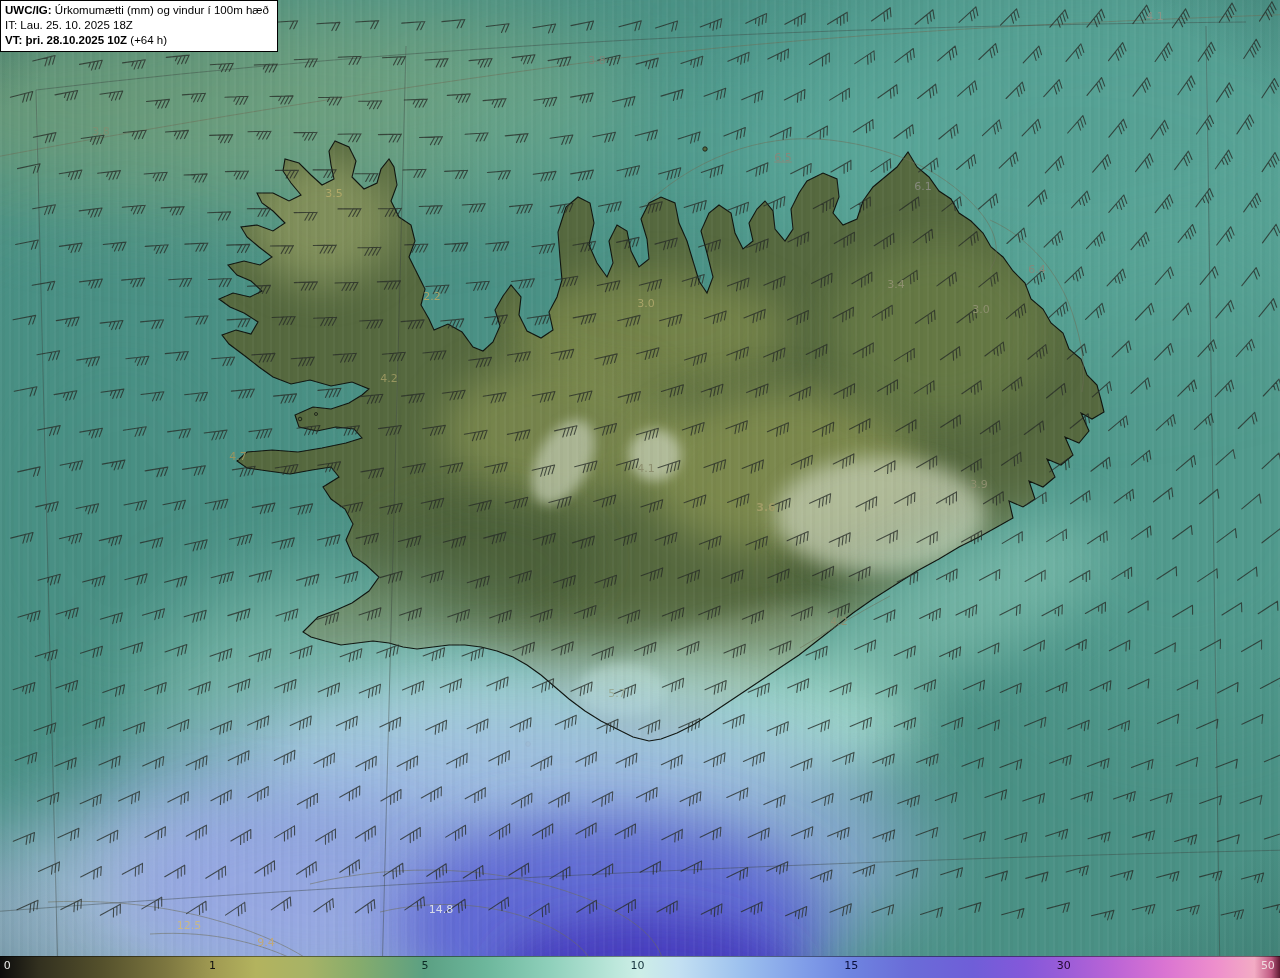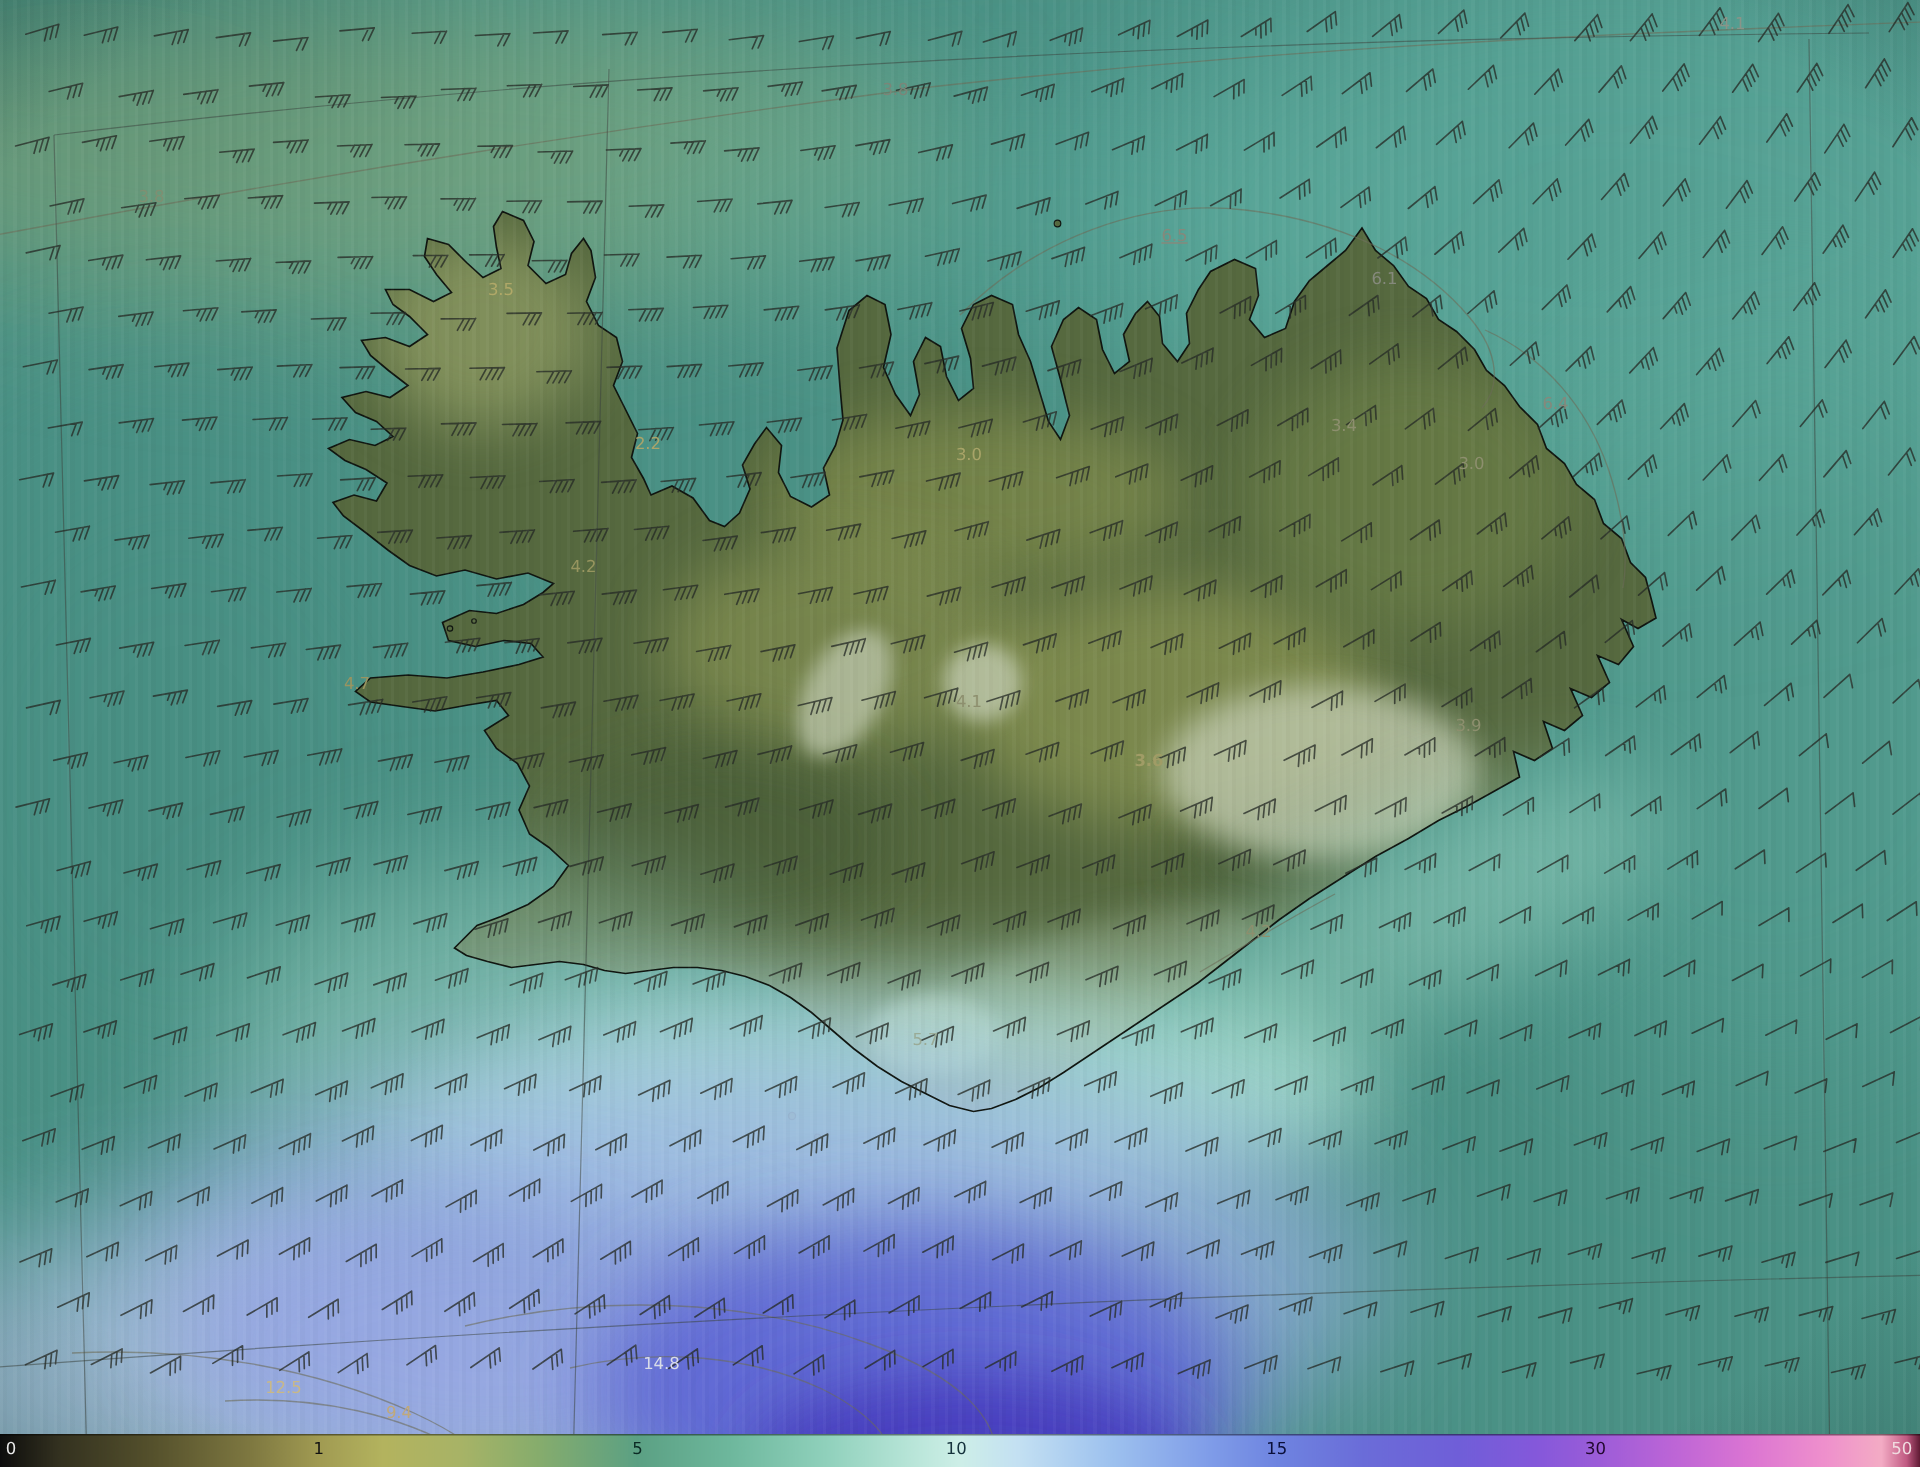--- a/index.html
+++ b/index.html
@@ -156,20 +156,25 @@
       <div class="c-label" style="left: 646px; top: 468px; color: rgb(141, 143, 110);">4.1</div>
       <div class="c-label" style="left: 979px; top: 484px; color: rgb(141, 143, 110);">3.9</div>
       <div class="c-label" style="left: 766px; top: 507px; color: rgb(160, 156, 102); font-weight: bold;">3.6</div>
       <div class="c-label" style="left: 839px; top: 621px; color: rgb(141, 143, 110);">4.2</div>
       <div class="c-label" style="left: 617px; top: 693px; color: rgb(154, 171, 151);">5.7</div>
       <div class="c-label" style="left: 441px; top: 909px; color: rgb(216, 220, 232);">14.8</div>
       <div class="c-label" style="left: 189px; top: 925px; color: rgb(200, 184, 136);">12.5</div>
       <div class="c-label" style="left: 266px; top: 942px; color: rgb(192, 168, 122);">9.4</div>
     </div>
 
+  <div class="title-box">
+    <div><b>UWC/IG:</b><span> Úrkomumætti (mm) og vindur í 100m hæð</span></div>
+    <div>IT: Lau. 25. 10. 2025 18Z</div>
+    <div><b>VT: þri. 28.10.2025 10Z</b><span> (+64 h)</span></div>
+  </div>
 
   <div class="colorbar">
     <div class="cb-grad" id="cb-grad" style="background: linear-gradient(90deg, rgb(12, 12, 12) 0%, rgb(50, 48, 31) 3%, rgb(85, 81, 44) 8%, rgb(125, 119, 64) 13%, rgb(160, 154, 82) 16.6%, rgb(179, 179, 94) 20%, rgb(167, 179, 102) 24%, rgb(134, 172, 108) 28%, rgb(91, 160, 131) 33.2%, rgb(109, 183, 156) 38%, rgb(143, 208, 187) 43%, rgb(188, 231, 219) 48%, rgb(205, 238, 231) 50%, rgb(195, 224, 242) 53%, rgb(156, 192, 238) 58%, rgb(127, 156, 232) 63%, rgb(110, 132, 224) 66.5%, rgb(106, 108, 216) 71%, rgb(111, 94, 216) 76%, rgb(132, 88, 218) 80%, rgb(154, 92, 216) 83.1%, rgb(187, 100, 214) 87%, rgb(218, 116, 210) 91%, rgb(238, 143, 204) 95%, rgb(243, 171, 196) 98%, rgb(192, 90, 130) 99.3%, rgb(95, 26, 51) 100%);"></div>
     <div class="cb-ticks" id="cb-ticks">
         <span class="cb-tick" style="left: 0.3%; color: rgb(232, 232, 232);">0</span>
         <span class="cb-tick" style="left: 16.6%; color: rgb(17, 17, 17); transform: translateX(-50%);">1</span>
         <span class="cb-tick" style="left: 33.2%; color: rgb(12, 43, 36); transform: translateX(-50%);">5</span>
         <span class="cb-tick" style="left: 49.8%; color: rgb(21, 50, 60); transform: translateX(-50%);">10</span>
         <span class="cb-tick" style="left: 66.5%; color: rgb(10, 15, 58); transform: translateX(-50%);">15</span>
         <span class="cb-tick" style="left: 83.1%; color: rgb(34, 8, 46); transform: translateX(-50%);">30</span>

